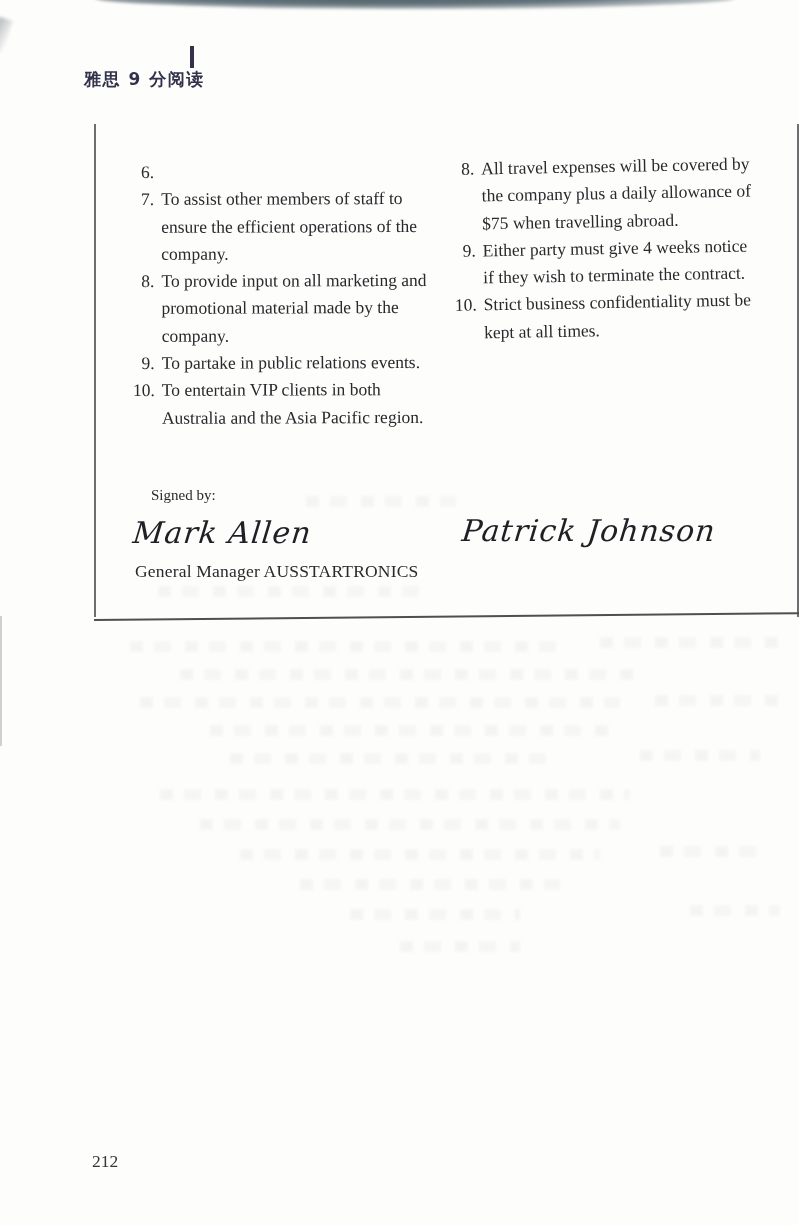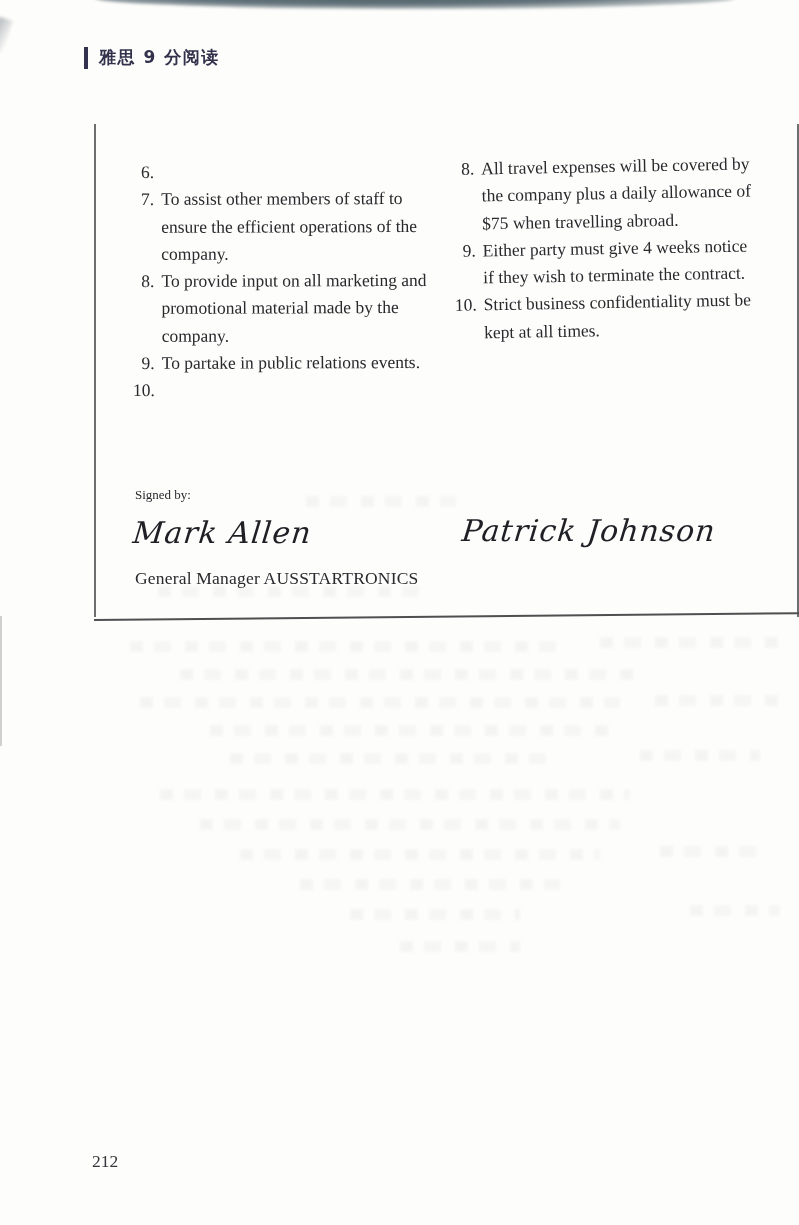--- a/index.html
+++ b/index.html
@@ -35,21 +35,21 @@
   .ghost{
     position:absolute;height:11px;
     background:repeating-linear-gradient(90deg,
       rgba(98,100,116,.10) 0 13px, rgba(98,100,116,0) 13px 24px,
       rgba(98,100,116,.08) 24px 41px, rgba(98,100,116,0) 41px 55px);
     filter:blur(1.4px);
     opacity:.55;
   }
 
   
-  #book-header{position:absolute;left:84px;top:46px;display:flex;align-items:flex-end;}
+  #book-header{position:absolute;left:84px;top:46px;display:flex;align-items:flex-end;flex-direction:column;}
   #header-bar{width:4px;height:22px;background:#32324e;margin-right:11px;}
   #header-title{
     font-family:"DejaVu Sans","Liberation Sans",sans-serif;
     font-weight:bold;font-size:17px;letter-spacing:1.5px;color:#32324c;
   }
 
   
   #contract-box{
     position:absolute;left:94px;top:124px;width:701px;height:493px;
     border-left:2px solid #6e6e70;
@@ -66,32 +66,32 @@
   .duty-list{position:absolute;font-size:17.5px;line-height:27.3px;white-space:nowrap;}
   #left-list{left:27px;top:35px;transform:rotate(-0.2deg);transform-origin:left top;}
   #right-list{left:352px;top:32px;transform:rotate(-1.05deg);transform-origin:left top;}
   .list-item{display:flex;align-items:flex-start;}
   .item-num{flex:none;text-align:right;}
   #left-list .item-num{width:31px;}
   #right-list .item-num{width:26px;}
   .item-lines{margin-left:7px;}
 
   
-  #signed-by-label{position:absolute;left:39px;top:363px;font-size:13px;}
+  #signed-by-label{position:absolute;left:55px;top:363px;font-size:15px;}
   .signature{
     position:absolute;
     font-family:"DejaVu Serif","Liberation Serif",serif;
     font-style:italic;font-size:30px;color:#1f1f26;
     transform:skewX(-6deg);
     letter-spacing:1px;
     white-space:nowrap;
   }
   #signature-mark{left:37px;top:391px;}
   #signature-patrick{left:366px;top:389px;}
-  #signer-title{position:absolute;left:39px;top:437px;font-size:17.5px;letter-spacing:.2px;white-space:nowrap;margin-top:7px;}
+  #signer-title{position:absolute;left:39px;top:437px;font-size:17.5px;letter-spacing:.2px;white-space:nowrap;}
 
   
   #page-number{position:absolute;left:92px;top:1151px;font-size:17.5px;color:#35353c;text-align:center;}
 </style>
 </head>
 <body>
 
 <div id="scan-page">
 
   <div class="top-scan-band"></div>
@@ -126,20 +126,24 @@
         </span>
       </div>
       <div class="list-item">
         <span class="item-num">9.</span>
         <span class="item-lines">
           <div>To partake in public relations events.</div>
         </span>
       </div>
       <div class="list-item">
         <span class="item-num">10.</span>
+        <span class="item-lines">
+          <div>To entertain VIP clients in both</div>
+          <div>Australia and the Asia Pacific region.</div>
+        </span>
       </div>
     </div>
 
     <div id="right-list" class="duty-list">
       <div class="list-item">
         <span class="item-num">8.</span>
         <span class="item-lines">
           <div>All travel expenses will be covered by</div>
           <div>the company plus a daily allowance of</div>
           <div>$75 when travelling abroad.</div>

